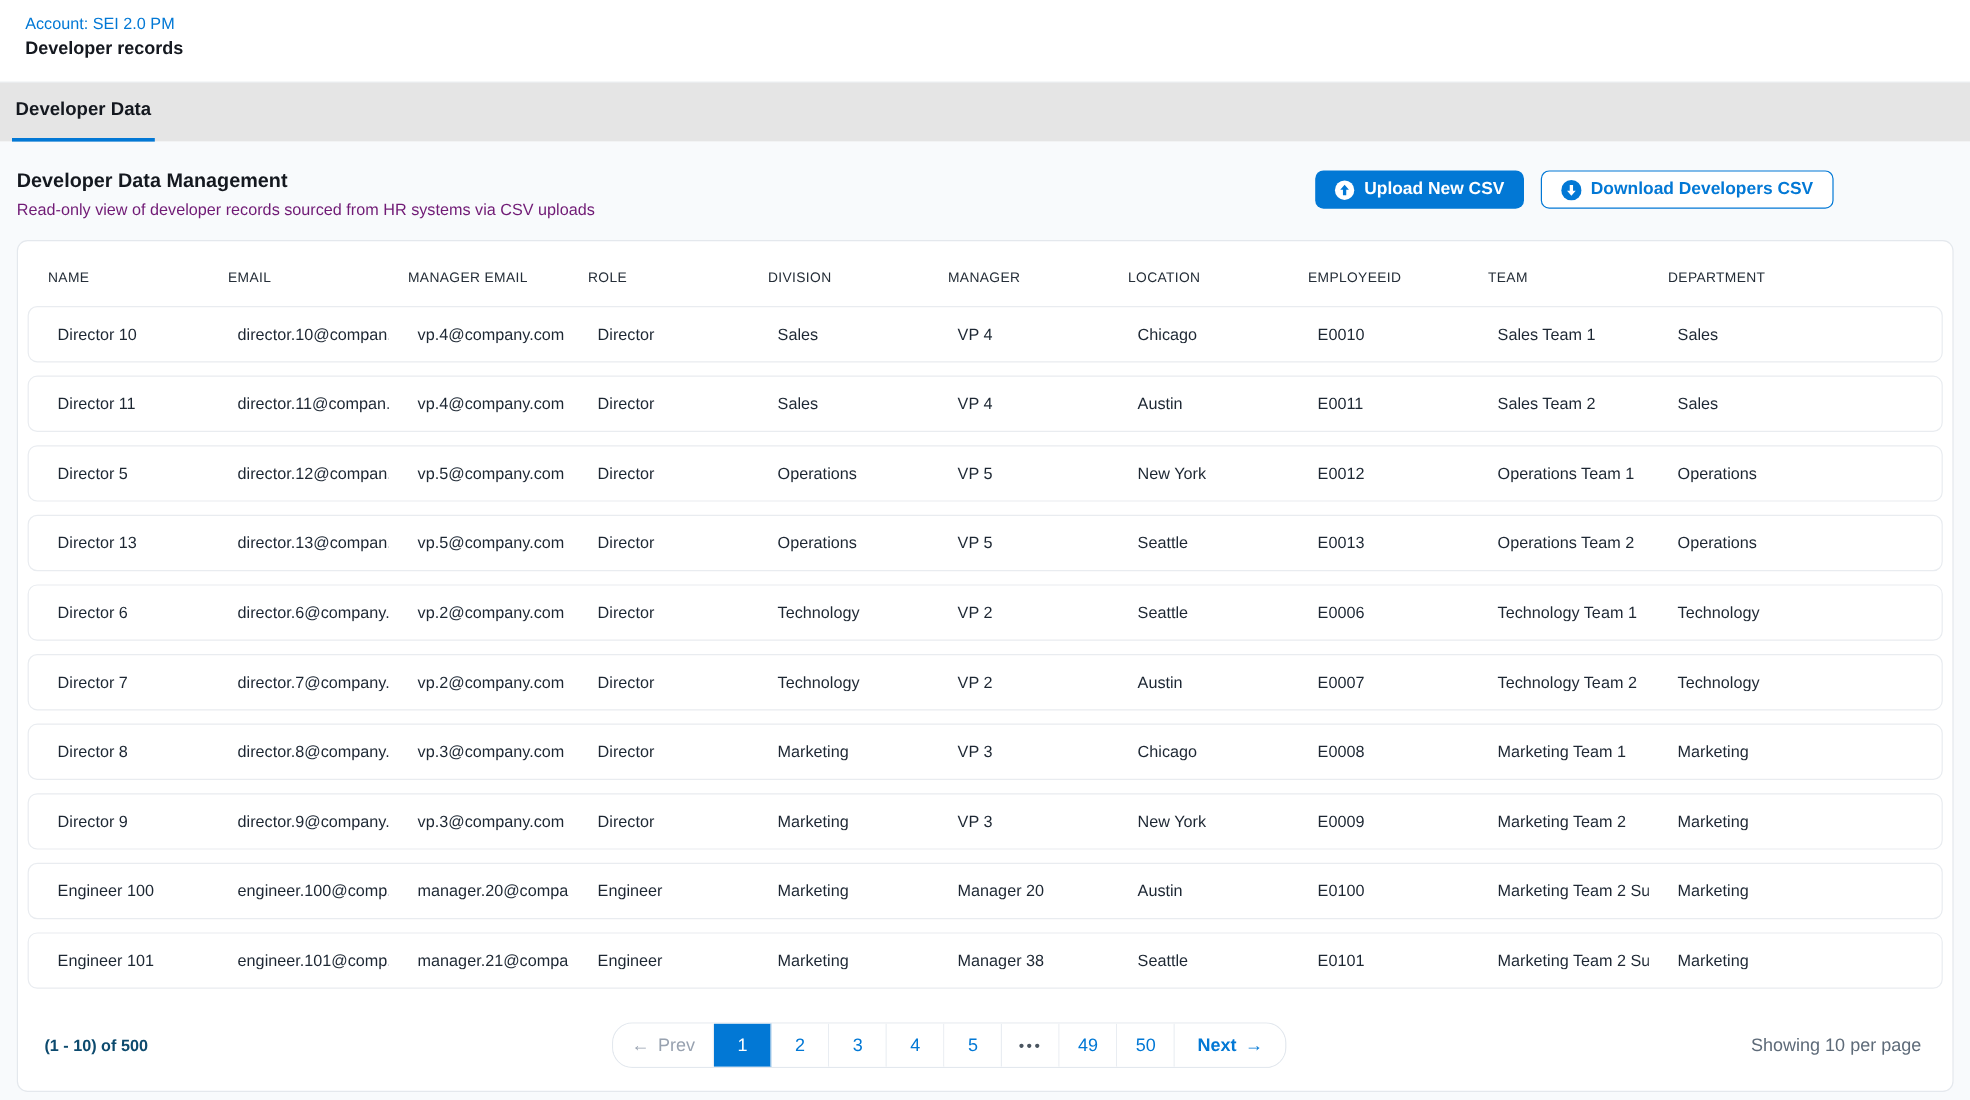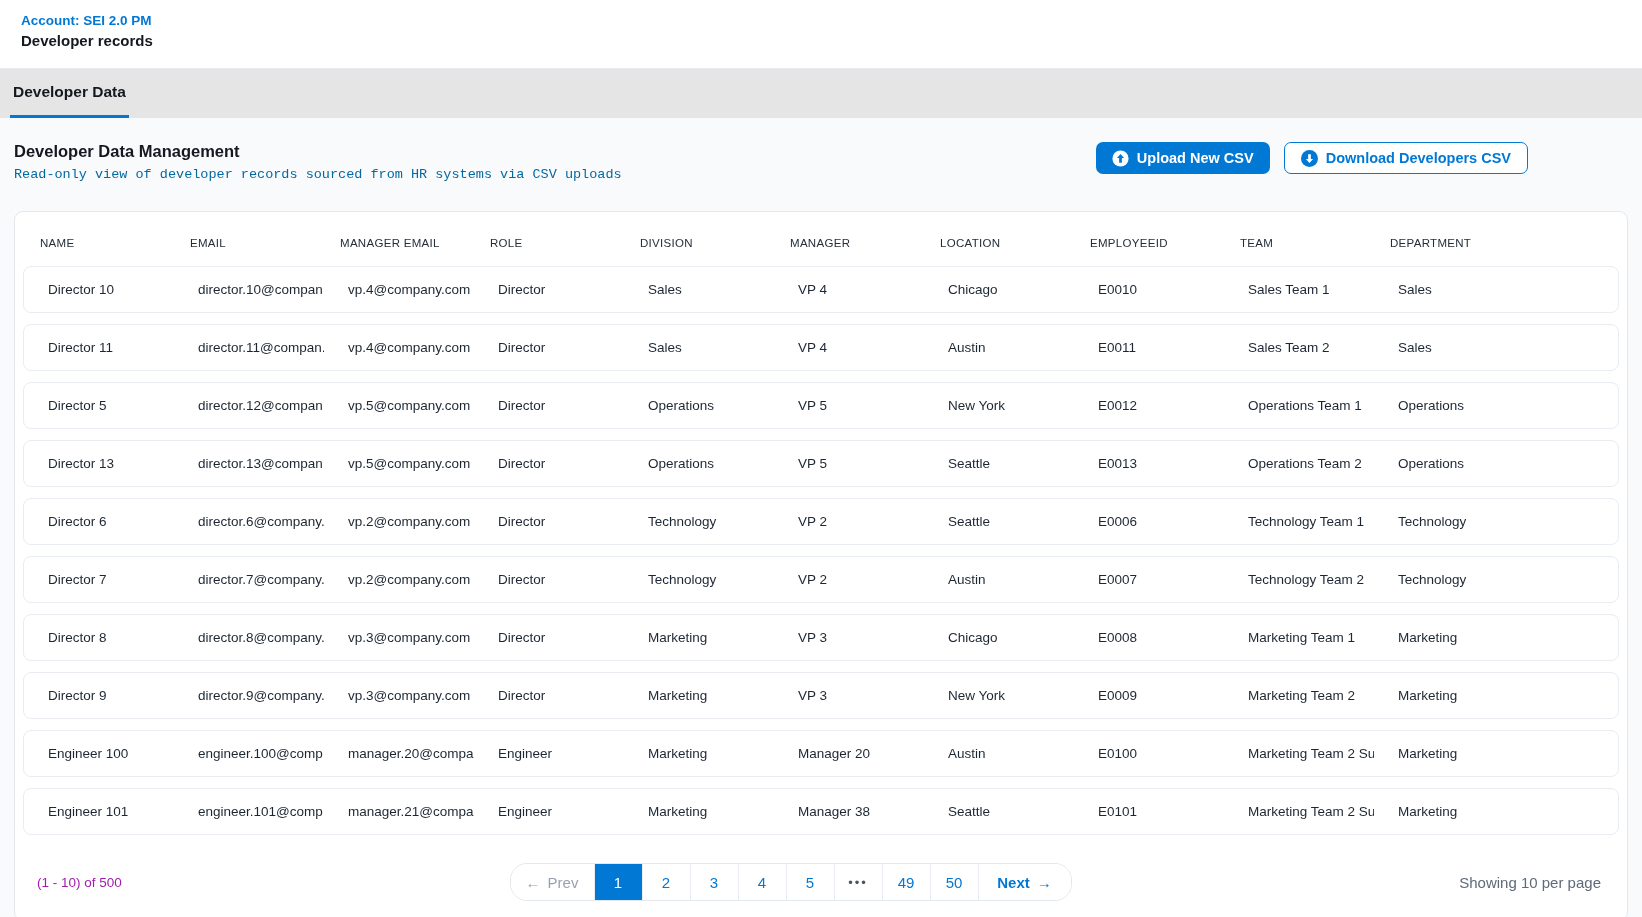--- a/index.html
+++ b/index.html
@@ -1,56 +1,56 @@
 <!DOCTYPE html>
 <html><head>
 <meta charset="utf-8">
 <style>
   * { margin:0; padding:0; box-sizing:border-box; }
   html,body { width:1642px; height:917px; overflow:hidden; background:#fff;
               font-family:"Liberation Sans", sans-serif; color:#1d2733; }
 
   
   .top-header { height:69px; border-bottom:1px solid #e7eaee; padding:11px 0 0 21px; background:#fff; }
-  .account-link { color:#0278d5; font-size:13.5px; font-weight:700; cursor:pointer; display:inline-block; }
+  .account-link { color:#0278d5; font-size:13.5px; font-weight:400; cursor:pointer; display:inline-block; }
   .page-title { margin-top:3px; font-size:15px; font-weight:700; color:#14181f; }
 
   
   .tabbar { height:49px; display:flex; align-items:stretch; gap:26px; padding-left:10px; background:#e5e5e5; }
   .tab { display:flex; align-items:center; font-size:15.5px; font-weight:600; color:#14181f;
          border-bottom:3px solid transparent; padding:0 3px; cursor:pointer; }
   .tab.active { border-bottom-color:#0278d5; }
 
   
   .content { background:#f8fafc; height:799px; padding:24px 14px 0; }
 
-  .section-row { display:flex; justify-content:space-between; align-items:flex-start; margin-bottom:29px; }
+  .section-row { display:flex; justify-content:space-between; align-items:flex-start; margin-bottom:18px; }
   .section-title { font-size:16.5px; font-weight:700; color:#14181f; }
-  .section-sub { margin-top:6px; font-size:13.5px; color:#0369a1;font-family:Liberation Mono, monospace; }
+  .section-sub { margin-top:6px; font-size:13.5px; color:#701a75; }
   .actions { display:flex; gap:14px; margin-right:100px; }
   .btn { height:32px; border-radius:7px; display:inline-flex; align-items:center; gap:8px;
          font-size:14.5px; font-weight:700; padding:0 16px; cursor:pointer; border:none;
          font-family:inherit; white-space:nowrap; }
   .btn-primary { background:#0278d5; color:#fff; }
   .btn-outline { background:#fff; color:#0278d5; border:1.5px solid #0278d5; }
   .btn svg { flex:0 0 auto; }
 
   
   .table-card { background:#fff; border:1px solid #e4e8ed; border-radius:9px; padding:8px 8px 19px; }
   .thead { display:grid; grid-template-columns:repeat(10,150px); height:46px; align-items:center; }
   .th { padding-left:17px; font-size:11.5px; font-weight:500; color:#252e38; letter-spacing:.3px;
         white-space:nowrap; overflow:hidden; }
   .trow { display:grid; grid-template-columns:repeat(10,150px); height:47px; align-items:center;
           background:#fff; border:1px solid #e9ecf0; border-radius:8px; margin-bottom:11px; }
   .cell { padding-left:24px; font-size:13.5px; color:#1d2733; white-space:nowrap; overflow:hidden; }
 
   
   .pagination-row { display:flex; align-items:center; justify-content:space-between;
                     margin-top:28px; padding:0 18px 0 14px; }
-  .page-summary { font-size:13.5px; font-weight:400; color:#a21caf; }
+  .page-summary { font-size:13.5px; font-weight:700; color:#0c4a6e; }
   .pager { display:flex; align-items:stretch; height:38px; background:#fff;
            border:1px solid #e3e8ee; border-radius:17px; overflow:hidden; }
   .pg { min-width:48px; display:flex; align-items:center; justify-content:center; gap:7px;
         font-size:15px; color:#0278d5; background:#fff; border:none; border-right:1px solid #e9edf2;
         font-family:inherit; cursor:pointer; padding:0 8px; }
   .pg:last-child { border-right:none; }
   .pg.page { font-weight:500; }
   .pg.prev { color:#98a2b0; min-width:84px; cursor:default; }
   .pg.next { min-width:92px; font-weight:600; }
   .pg.active { background:#0278d5; color:#fff; }

